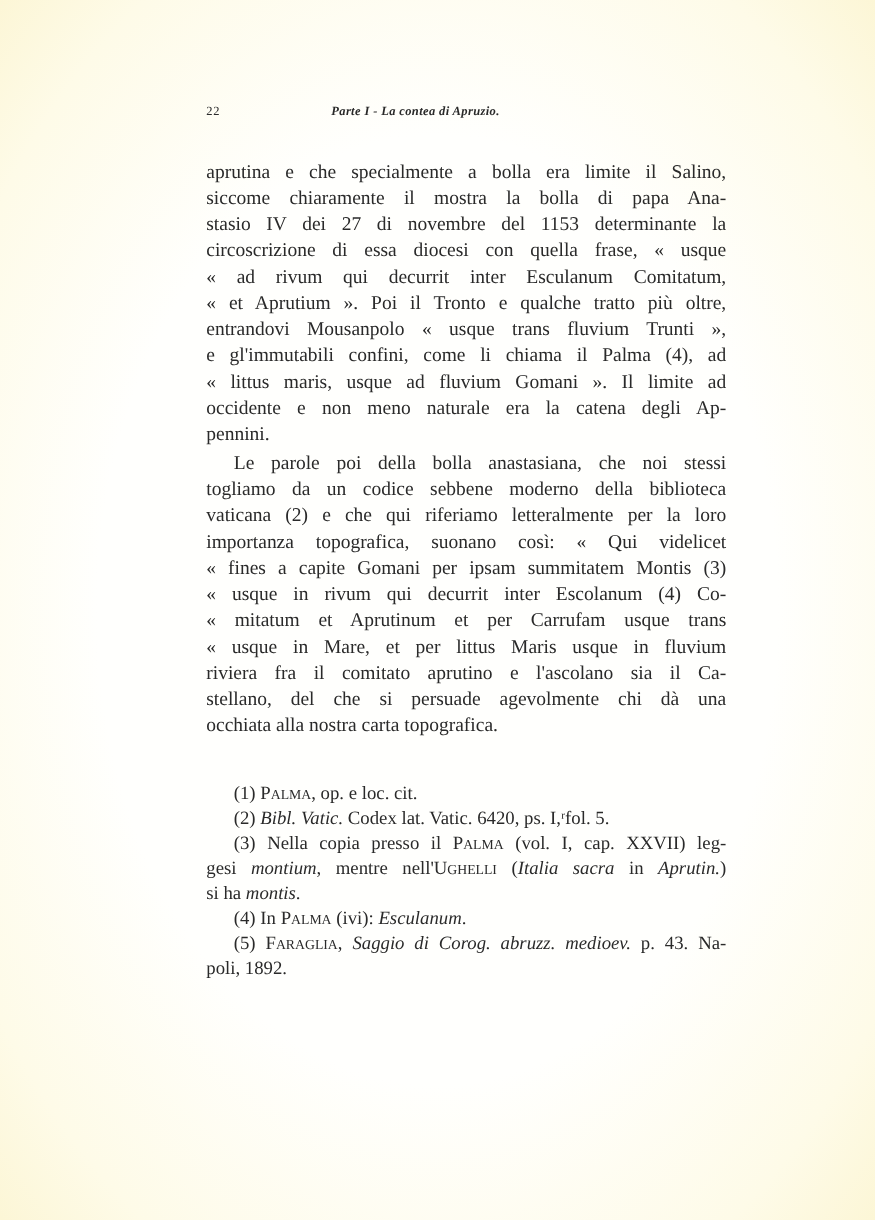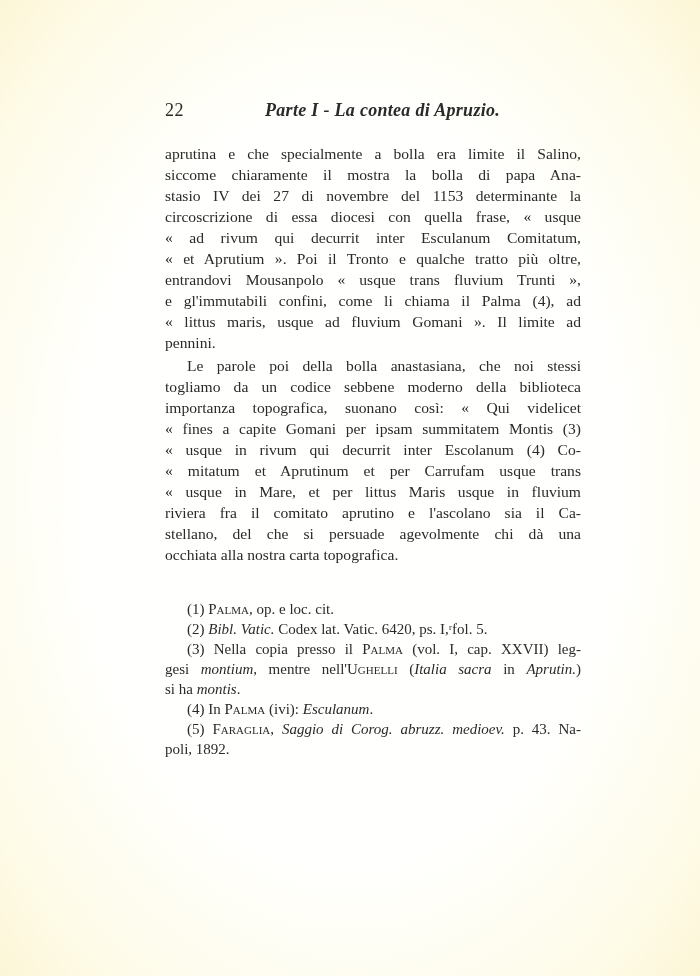--- a/index.html
+++ b/index.html
@@ -4,21 +4,21 @@
 <style>
   html, body { margin: 0; padding: 0; }
   body {
     width: 700px; height: 976px; overflow: hidden;
     background: radial-gradient(ellipse at center, #fffffd 55%, #fefbe8 85%, #fcf6d6 100%);
     font-family: "Liberation Serif", "DejaVu Serif", serif;
     color: #2a2a2a;
     position: relative;
   }
   .page { position: absolute; left: 165px; top: 84px; width: 416px; }
-  .header { position: relative; height: 22px; font-size: 18px; margin-top: 16px; }
+  .header { position: relative; height: 22px; font-size: 10px; }
   .header .num { position: absolute; left: 0; top: 0; letter-spacing: 0.5px; }
   .header .title { position: absolute; left: 100px; top: 0; font-style: italic; letter-spacing: 0.3px; font-weight: bold; }
   .body { margin-top: 21px; font-size: 15.6px; line-height: 21px; }
   .line { display: block; white-space: nowrap; text-align: justify; text-align-last: justify; height: 21px; }
   .line.last { text-align-last: left; }
   .line.indent { padding-left: 22px; }
   .para2 { margin-top: 2px; }
   .notes { margin-top: 34px; font-size: 15px; line-height: 20px; }
   .note-line { display: block; white-space: nowrap; height: 20px; }
   .note-line.indent { padding-left: 22px; }
@@ -39,25 +39,27 @@
     <div>
       <span class="line">aprutina e che specialmente a bolla era limite il Salino,</span>
       <span class="line">siccome chiaramente il mostra la bolla di papa Ana-</span>
       <span class="line">stasio IV dei 27 di novembre del 1153 determinante la</span>
       <span class="line">circoscrizione di essa diocesi con quella frase, « usque</span>
       <span class="line">« ad rivum qui decurrit inter Esculanum Comitatum,</span>
       <span class="line">« et Aprutium ». Poi il Tronto e qualche tratto più oltre,</span>
       <span class="line">entrandovi Mousanpolo « usque trans fluvium Trunti »,</span>
       <span class="line">e gl'immutabili confini, come li chiama il Palma (4), ad</span>
       <span class="line">« littus maris, usque ad fluvium Gomani ». Il limite ad</span>
+      <span class="line">occidente e non meno naturale era la catena degli Ap-</span>
       <span class="line last">pennini.</span>
     </div>
     <div class="para2">
       <span class="line indent">Le parole poi della bolla anastasiana, che noi stessi</span>
       <span class="line">togliamo da un codice sebbene moderno della biblioteca</span>
+      <span class="line">vaticana (2) e che qui riferiamo letteralmente per la loro</span>
       <span class="line">importanza topografica, suonano così: « Qui videlicet</span>
       <span class="line">« fines a capite Gomani per ipsam summitatem Montis (3)</span>
       <span class="line">« usque in rivum qui decurrit inter Escolanum (4) Co-</span>
       <span class="line">« mitatum et Aprutinum et per Carrufam usque trans</span>
       <span class="line">« usque in Mare, et per littus Maris usque in fluvium</span>
       <span class="line">riviera fra il comitato aprutino e l'ascolano sia il Ca-</span>
       <span class="line">stellano, del che si persuade agevolmente chi dà una</span>
       <span class="line last">occhiata alla nostra carta topografica.</span>
     </div>
   </div>

